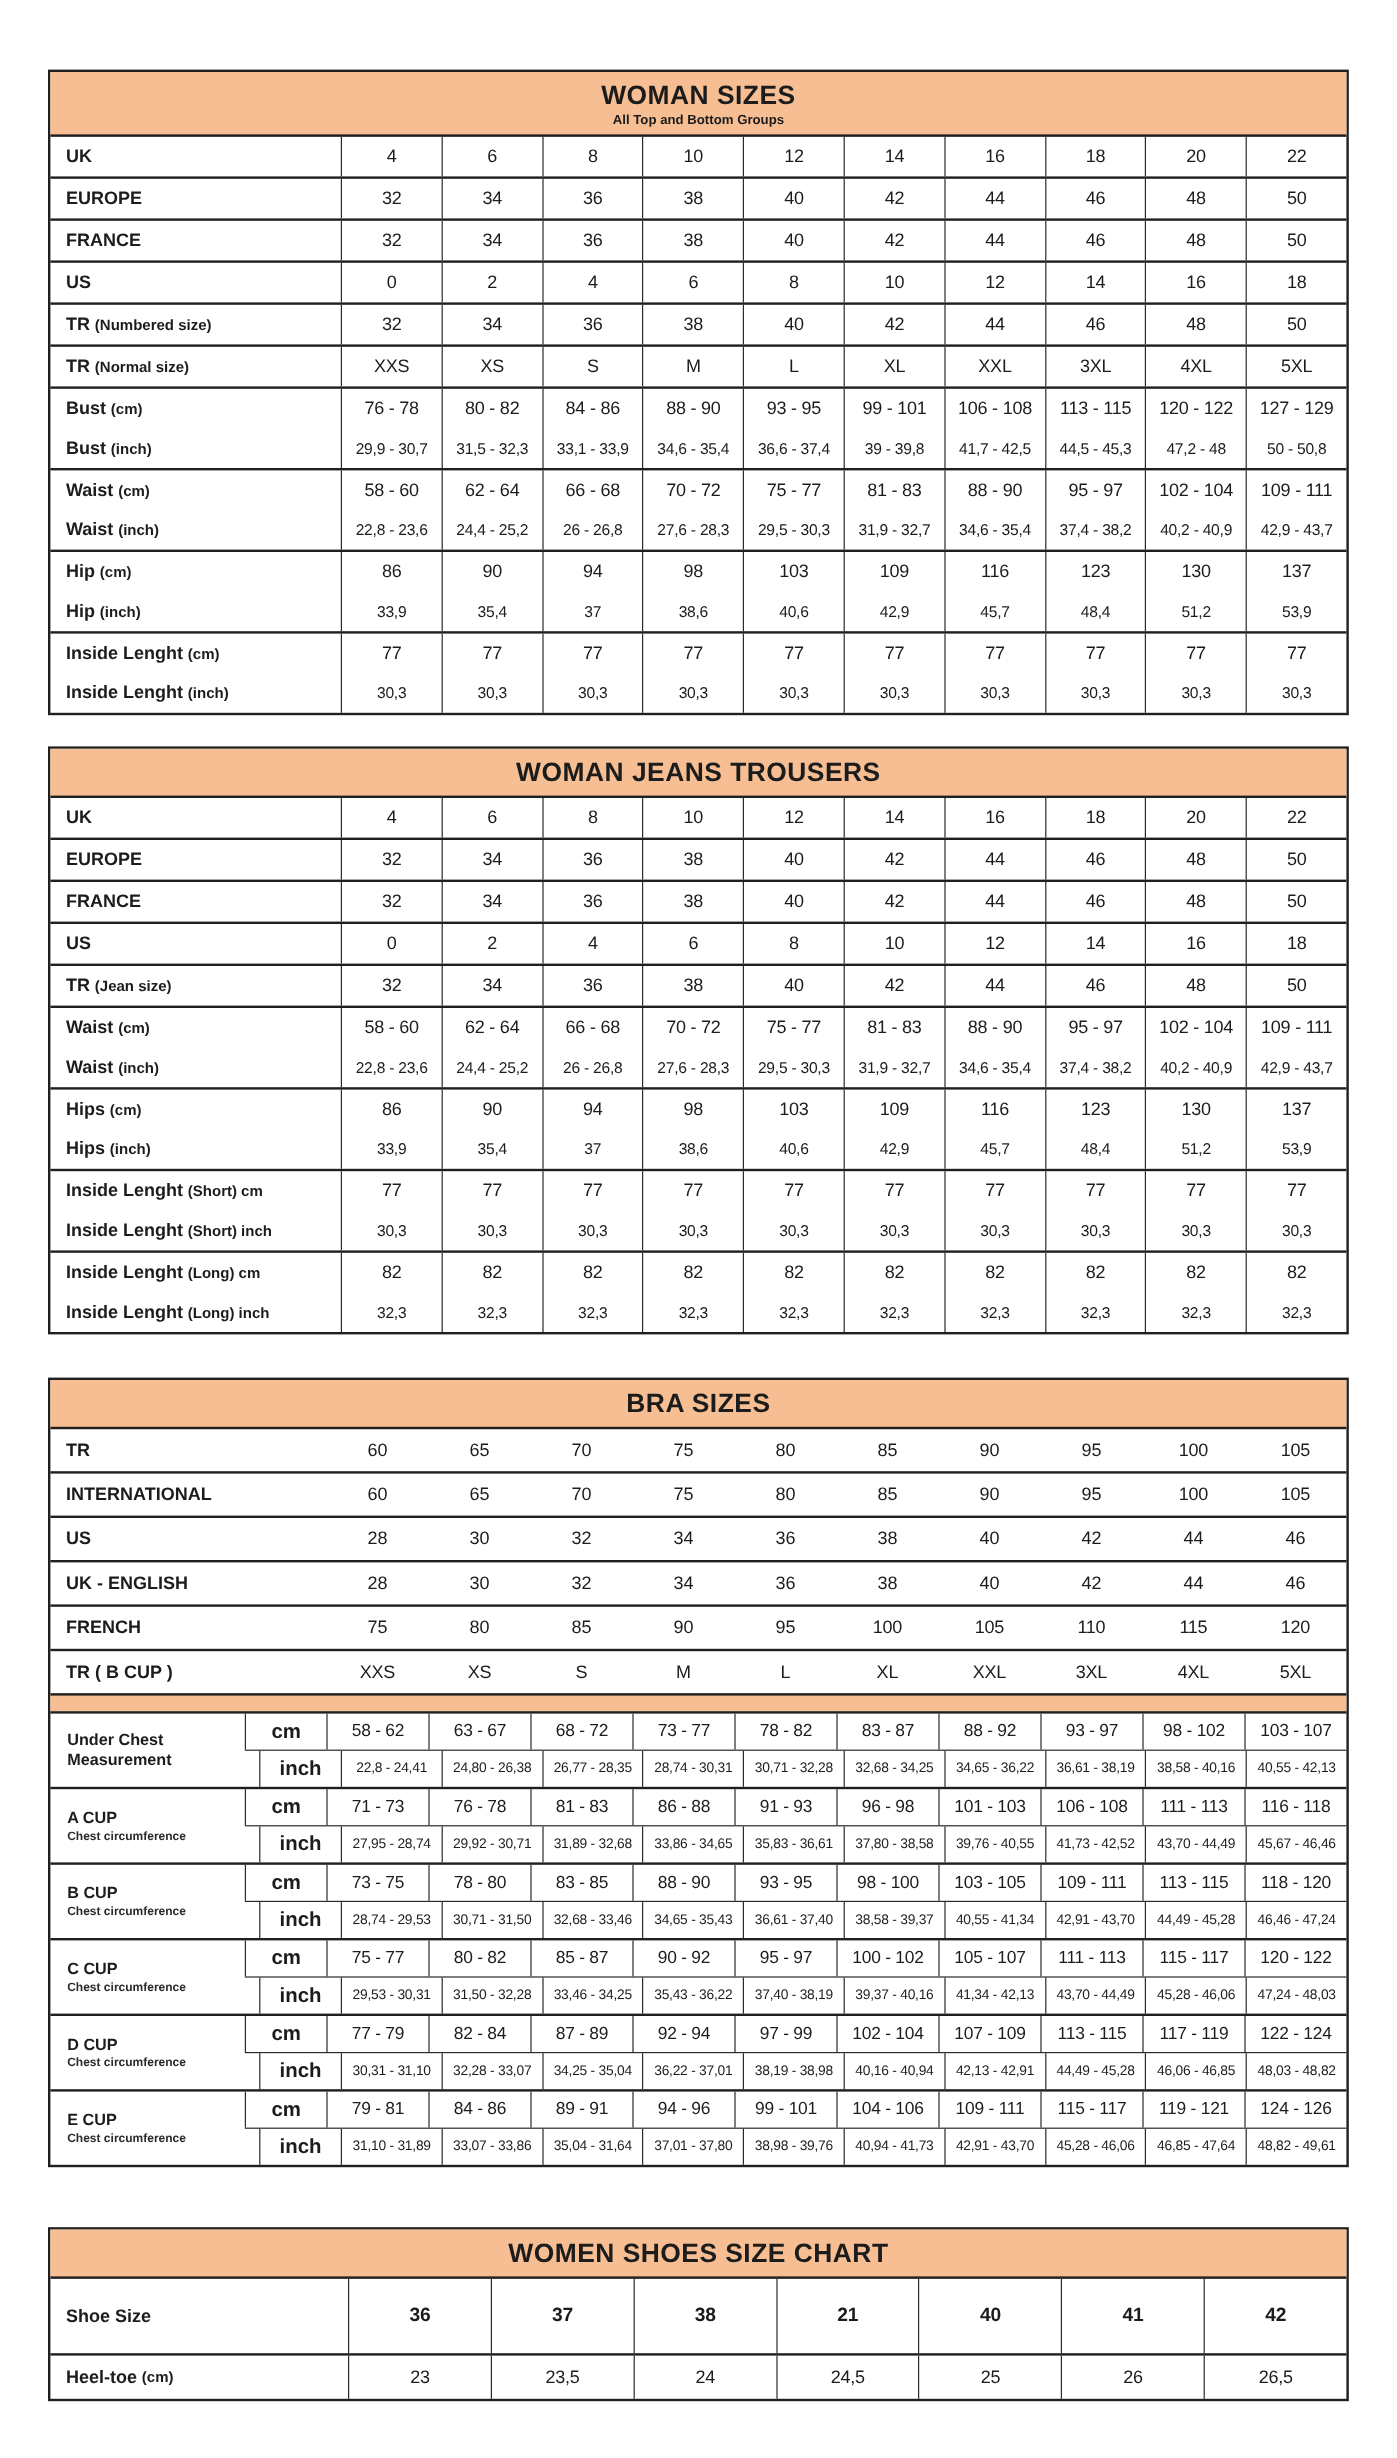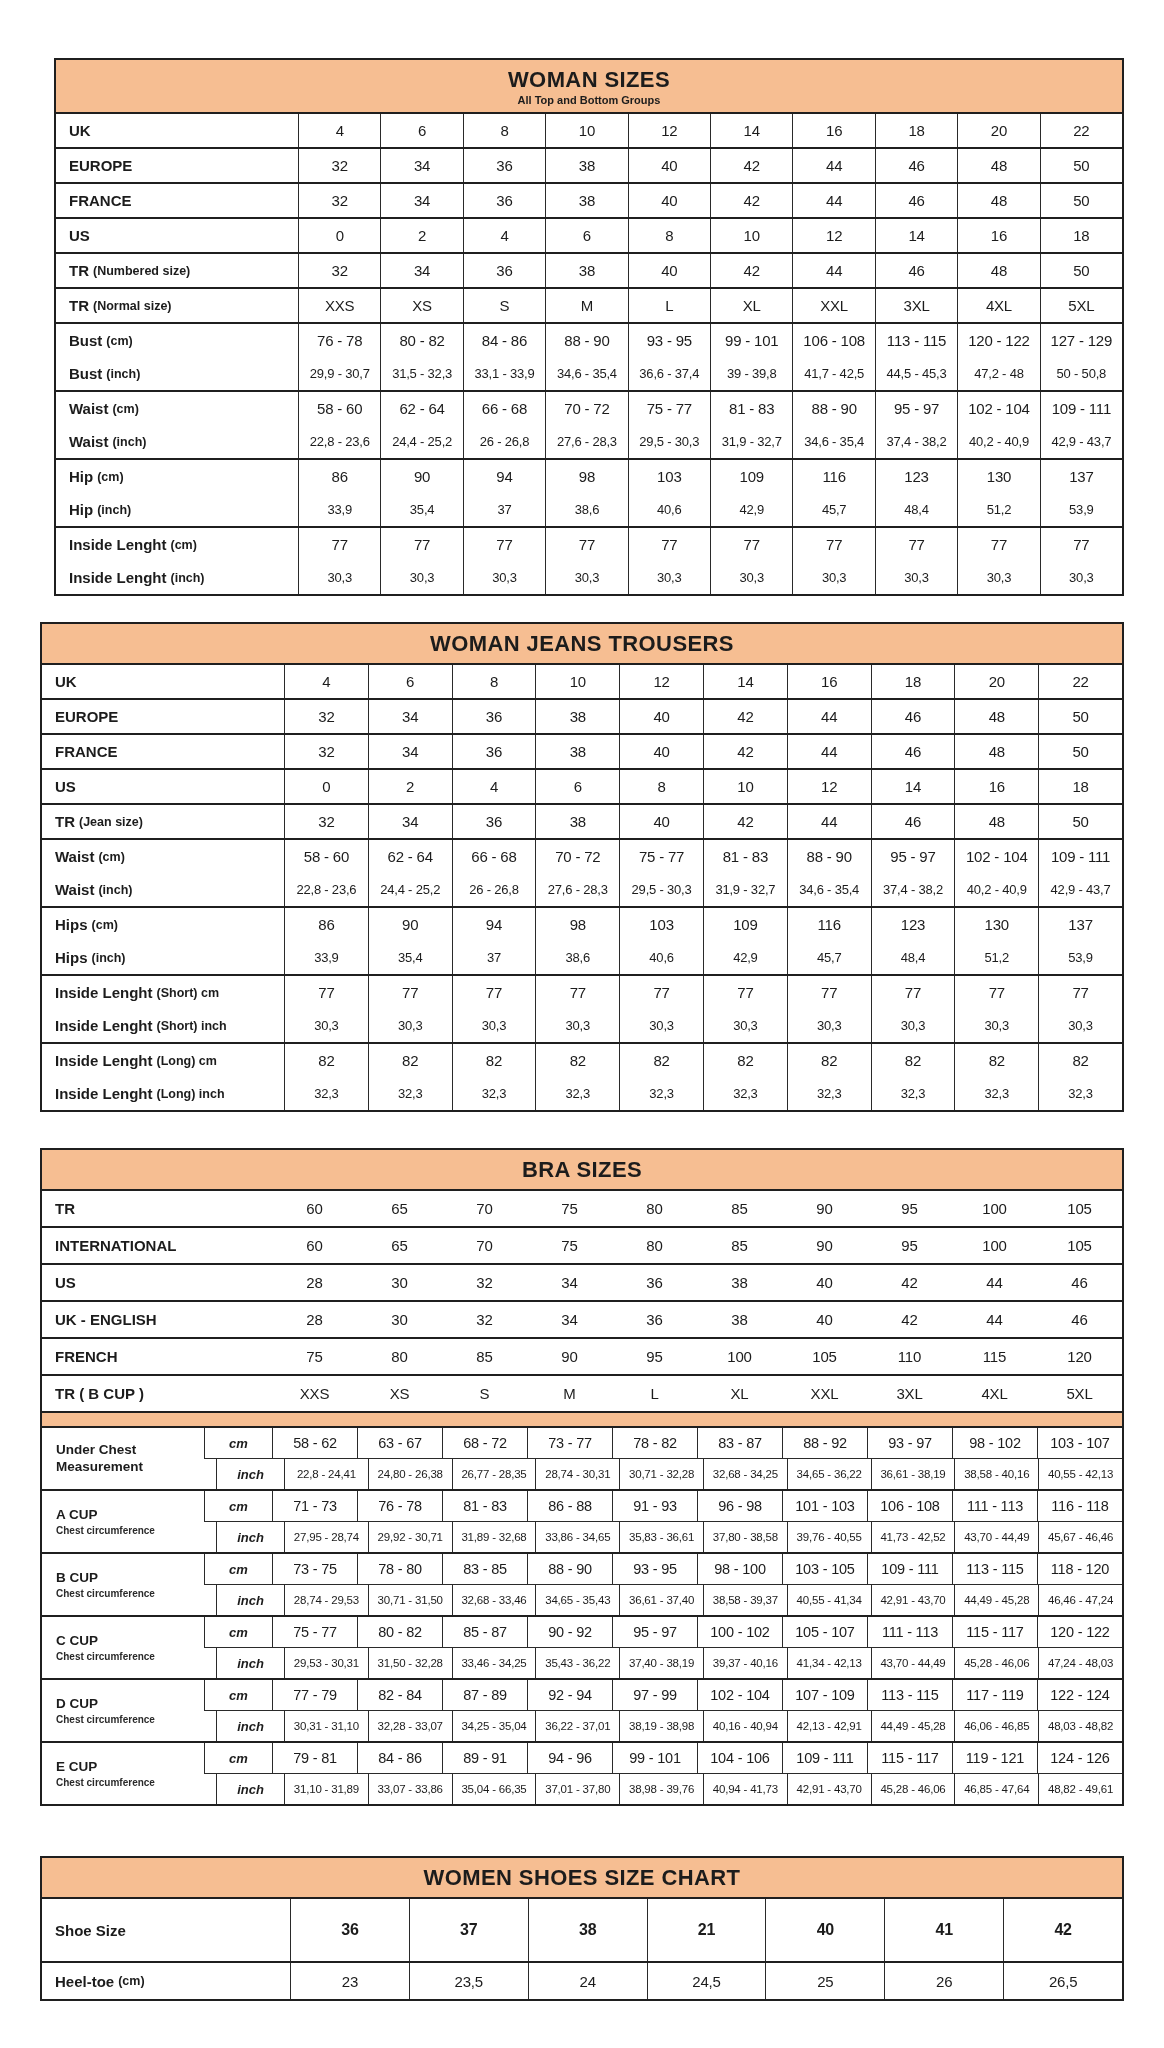--- a/index.html
+++ b/index.html
@@ -4,21 +4,21 @@
 <style>
   html,body{margin:0;padding:0;background:#ffffff;}
   body{
     width:1164px;
     font-family:"Liberation Sans","DejaVu Sans",sans-serif;
     color:#1c1c1c;
     -webkit-font-smoothing:antialiased;
   }
   .sheet{padding:58px 40px 70px 40px;}
   .tbl{border:2.5px solid #1f1f1f;box-sizing:border-box;}
-  .mb26{margin-bottom:26px;margin-left:14px;}
+  .mb26{margin-bottom:26px;}
   .mb36{margin-bottom:36px;}
   .mb50{margin-bottom:50px;}
   .t-head{
     background:#f6be92;
     text-align:center;
     padding:7px 0 6px 0;
     border-bottom:2.5px solid #1f1f1f;
   }
   .t-title{font-size:22px;font-weight:bold;letter-spacing:.4px;}
   .t-sub{font-size:11px;font-weight:bold;margin-top:1px;}
@@ -64,21 +64,21 @@
     padding-left:14px;padding-right:4px;
   }
   .cup-name{font-size:13.5px;font-weight:bold;line-height:1.25;}
   .cup-sub{font-size:10px;font-weight:bold;color:#2a2a2a;margin-top:1px;}
   .cup-right{flex:1;display:flex;flex-direction:column;}
   .cup-row{display:flex;flex:1;}
   .cup-row + .cup-row{border-top:1px solid #2a2a2a;padding-left:12px;}
   .unit-cell{
     width:68px;box-sizing:border-box;border-left:1px solid #2a2a2a;
     display:flex;align-items:center;justify-content:center;
-    font-size:13px;font-weight:bold;font-style:italic;
+    font-size:17px;font-weight:bold;
   }
   .cup-val{
     flex:1;border-left:1px solid #2a2a2a;
     display:flex;align-items:center;justify-content:center;
     min-height:30px;font-size:14.5px;letter-spacing:-0.2px;white-space:nowrap;
   }
   .cup-val.xs{font-size:11.5px;}
 
   
   .tbl-shoes .t-label{width:248px;}
@@ -1259,21 +1259,21 @@
               <div class="cup-val">104 - 106</div>
               <div class="cup-val">109 - 111</div>
               <div class="cup-val">115 - 117</div>
               <div class="cup-val">119 - 121</div>
               <div class="cup-val">124 - 126</div>
             </div>
             <div class="cup-row">
               <div class="unit-cell">inch</div>
               <div class="cup-val xs">31,10 - 31,89</div>
               <div class="cup-val xs">33,07 - 33,86</div>
-              <div class="cup-val xs">35,04 - 66,35</div>
+              <div class="cup-val xs">35,04 - 31,64</div>
               <div class="cup-val xs">37,01 - 37,80</div>
               <div class="cup-val xs">38,98 - 39,76</div>
               <div class="cup-val xs">40,94 - 41,73</div>
               <div class="cup-val xs">42,91 - 43,70</div>
               <div class="cup-val xs">45,28 - 46,06</div>
               <div class="cup-val xs">46,85 - 47,64</div>
               <div class="cup-val xs">48,82 - 49,61</div>
             </div>
           </div>
         </div>

